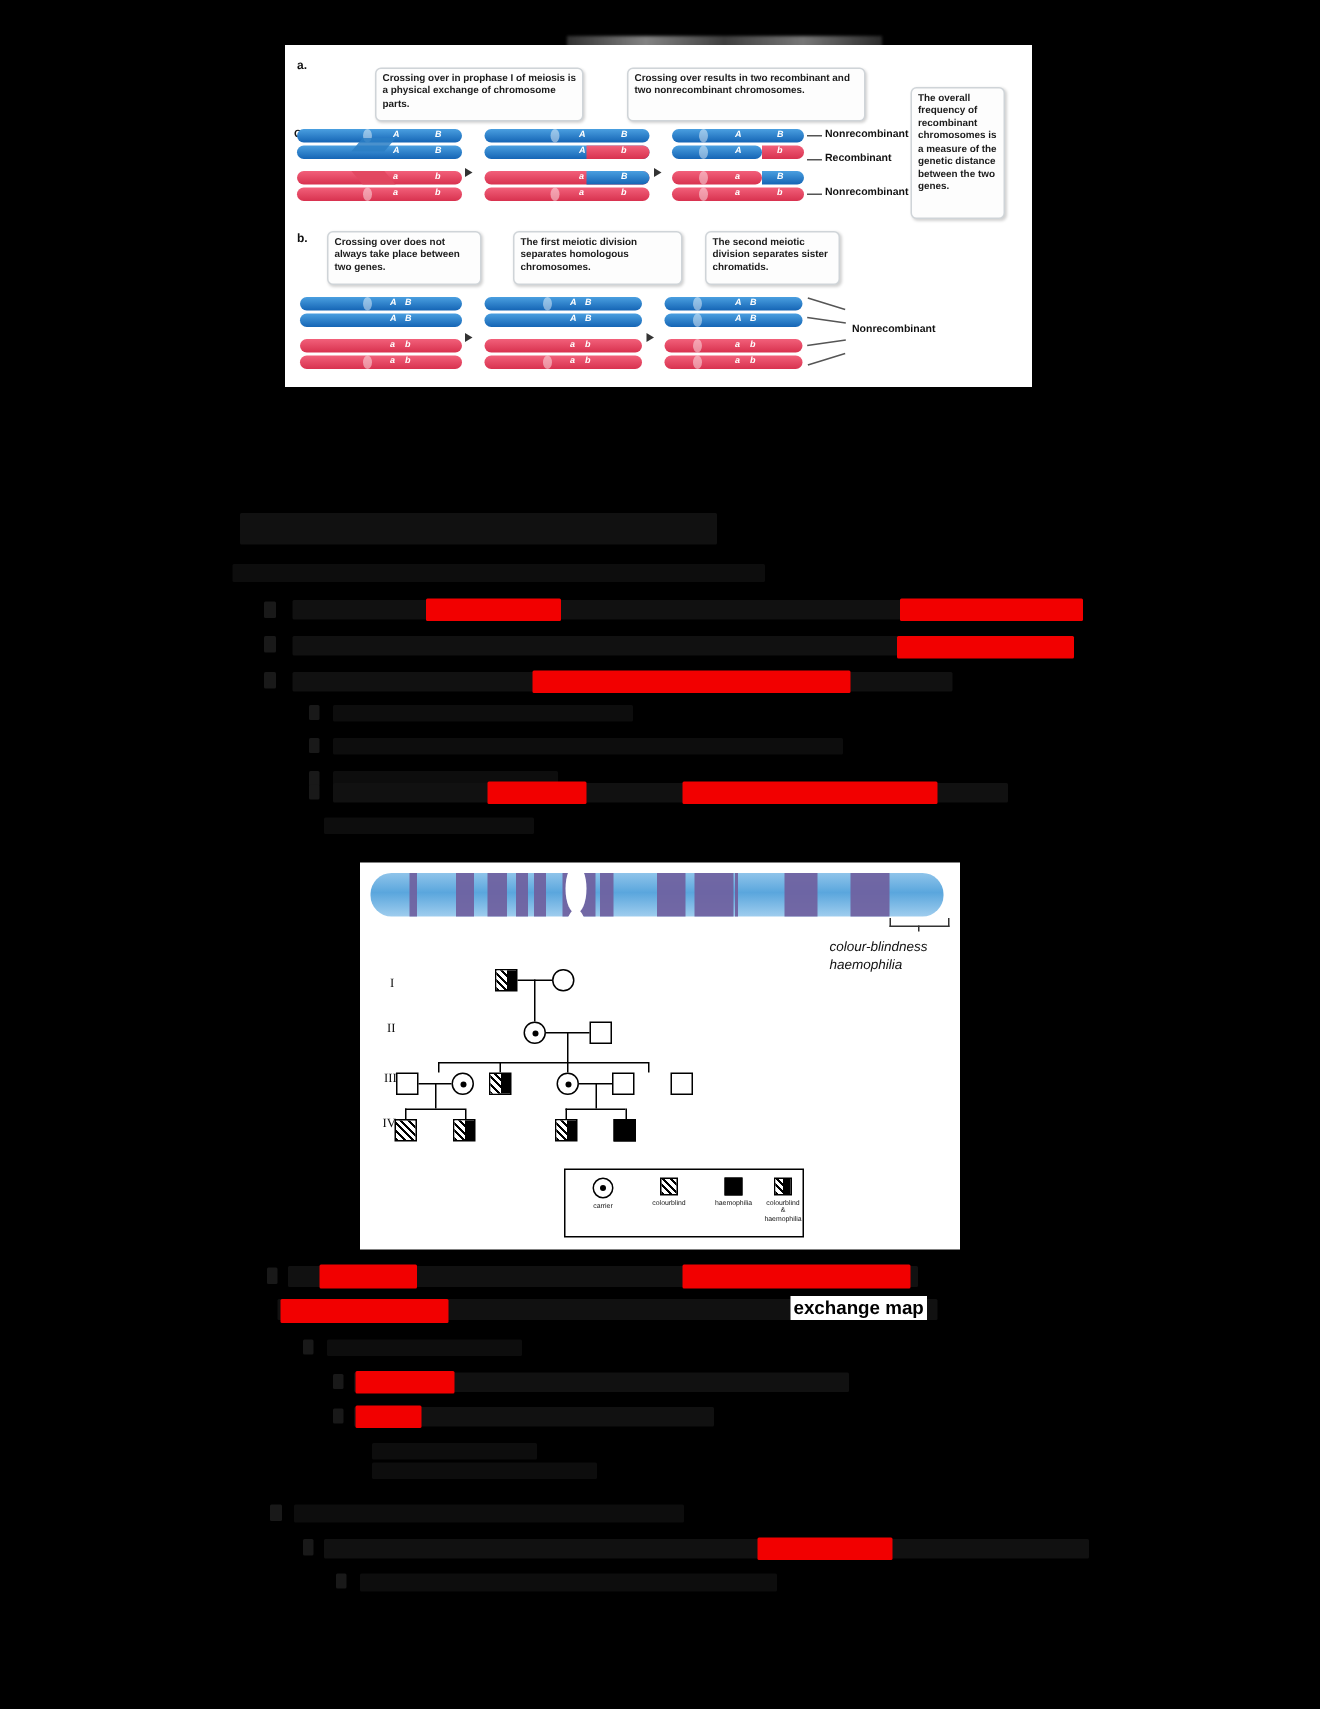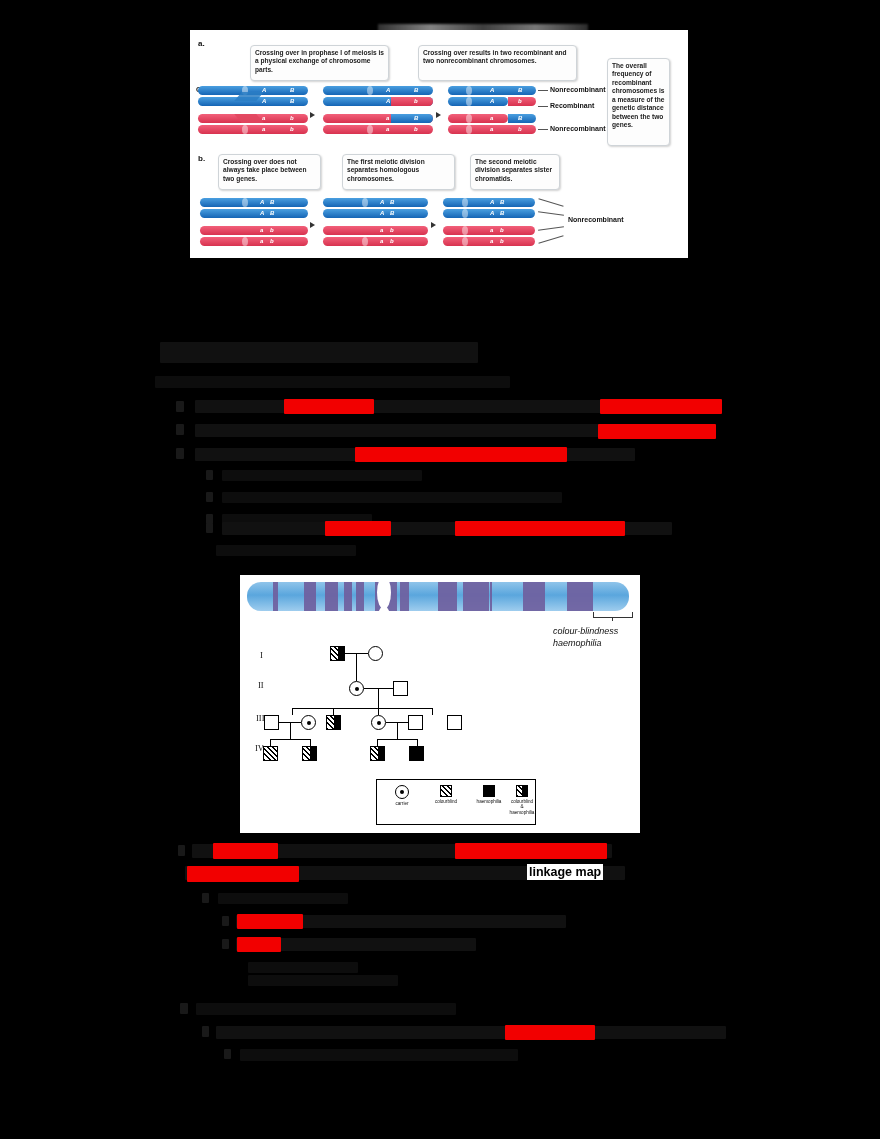--- a/index.html
+++ b/index.html
@@ -384,21 +384,21 @@
     </div>
   </div>
 
   <div class="marker" style="left:178px;top:845px;width:7px;height:11px;"></div>
   <div class="redline" style="left:192px;top:844px;width:420px;height:14px;"></div>
   <div class="hl" style="left:213px;top:843px;width:65px;height:16px;"></div>
   <div class="hl" style="left:455px;top:843px;width:152px;height:16px;"></div>
 
   <div class="redline" style="left:185px;top:866px;width:440px;height:14px;"></div>
   <div class="hl" style="left:187px;top:866px;width:112px;height:16px;"></div>
-  <div class="livetext" style="left:527px;top:864px;">linkage map</div>
+  <div class="livetext" style="left:527px;top:864px;">exchange map</div>
 
   <div class="marker" style="left:202px;top:893px;width:7px;height:10px;"></div>
   <div class="redline dd" style="left:218px;top:893px;width:130px;height:11px;"></div>
 
   <div class="marker" style="left:222px;top:916px;width:7px;height:10px;"></div>
   <div class="redline" style="left:236px;top:915px;width:330px;height:13px;"></div>
   <div class="hl" style="left:237px;top:914px;width:66px;height:15px;"></div>
 
   <div class="marker" style="left:222px;top:939px;width:7px;height:10px;"></div>
   <div class="redline" style="left:236px;top:938px;width:240px;height:13px;"></div>

